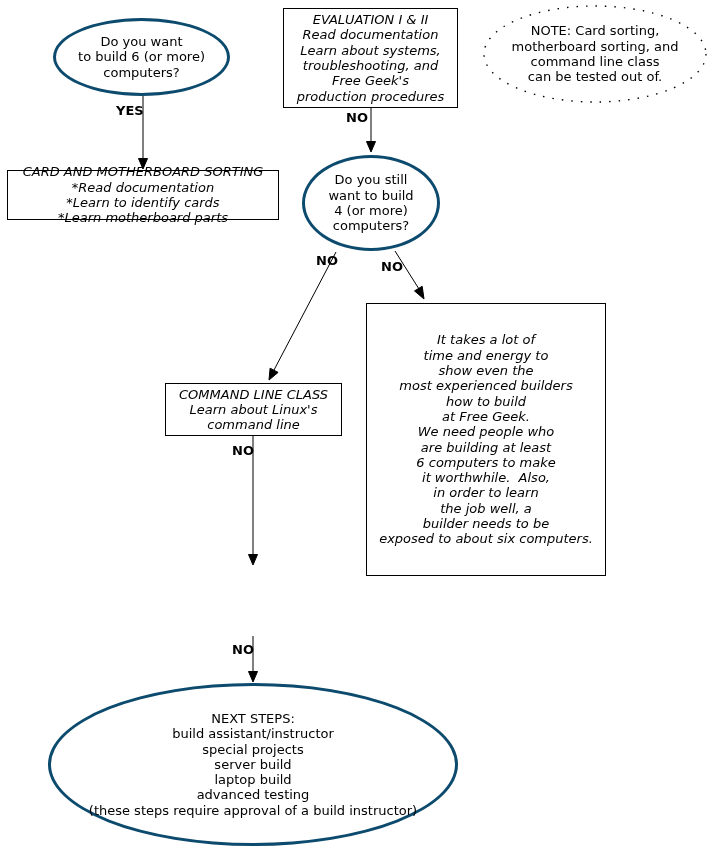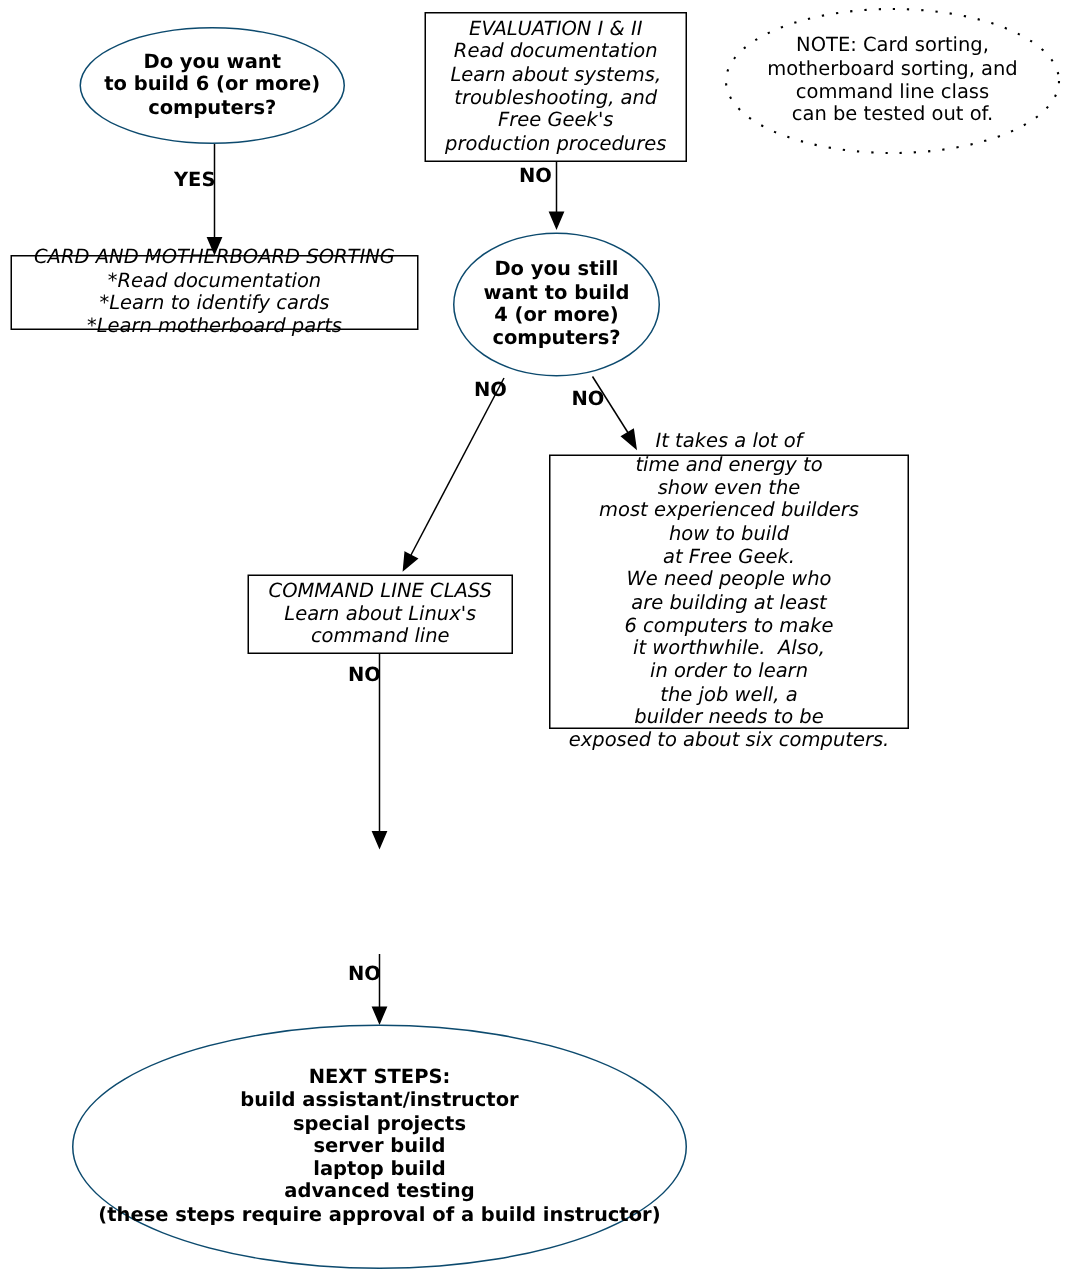--- a/index.html
+++ b/index.html
@@ -34,23 +34,22 @@
     box-sizing: border-box;
   }
   .node .txt {
     white-space: pre-wrap;
   }
   .rect {
     border: 1px solid #000000;
     font-style: italic;
   }
   .ellipse {
-    border: 1px solid #0c4a6e;
+    border: 3px solid #0c4a6e;
     border-radius: 50%;
-    font-weight: bold;
   }
   .plain {
     border: none;
   }
   .edge-label {
     position: absolute;
     font-size: 13px;
     font-weight: bold;
     line-height: 14px;
     white-space: nowrap;
@@ -120,21 +119,21 @@
 *Learn motherboard parts</div>
   </div>
 
   <div class="node ellipse" style="left:302px; top:155px; width:138px; height:96px;">
     <div class="txt">Do you still
 want to build
 4 (or more)
 computers?</div>
   </div>
 
-  <div class="node rect" style="left:366px; top:303px; width:240px; height:183px;">
+  <div class="node rect" style="left:366px; top:303px; width:240px; height:273px;">
     <div class="txt">It takes a lot of
 time and energy to
 show even the
 most experienced builders
 how to build
 at Free Geek.
 We need people who
 are building at least
 6 computers to make
 it worthwhile.  Also,
@@ -154,20 +153,20 @@
   <div class="node ellipse" style="left:48px; top:683px; width:410px; height:163px;">
     <div class="txt">NEXT STEPS:
 build assistant/instructor
 special projects
 server build
 laptop build
 advanced testing
 (these steps require approval of a build instructor)</div>
   </div>
 
-  <div class="edge-label" style="left:116px; top:114px;">YES</div>
+  <div class="edge-label" style="left:116px; top:104px;">YES</div>
   <div class="edge-label" style="left:346px; top:111px;">NO</div>
   <div class="edge-label" style="left:316px; top:254px;">NO</div>
   <div class="edge-label" style="left:381px; top:260px;">NO</div>
   <div class="edge-label" style="left:232px; top:444px;">NO</div>
   <div class="edge-label" style="left:232px; top:643px;">NO</div>
 
 </div>
 
 </body></html>

